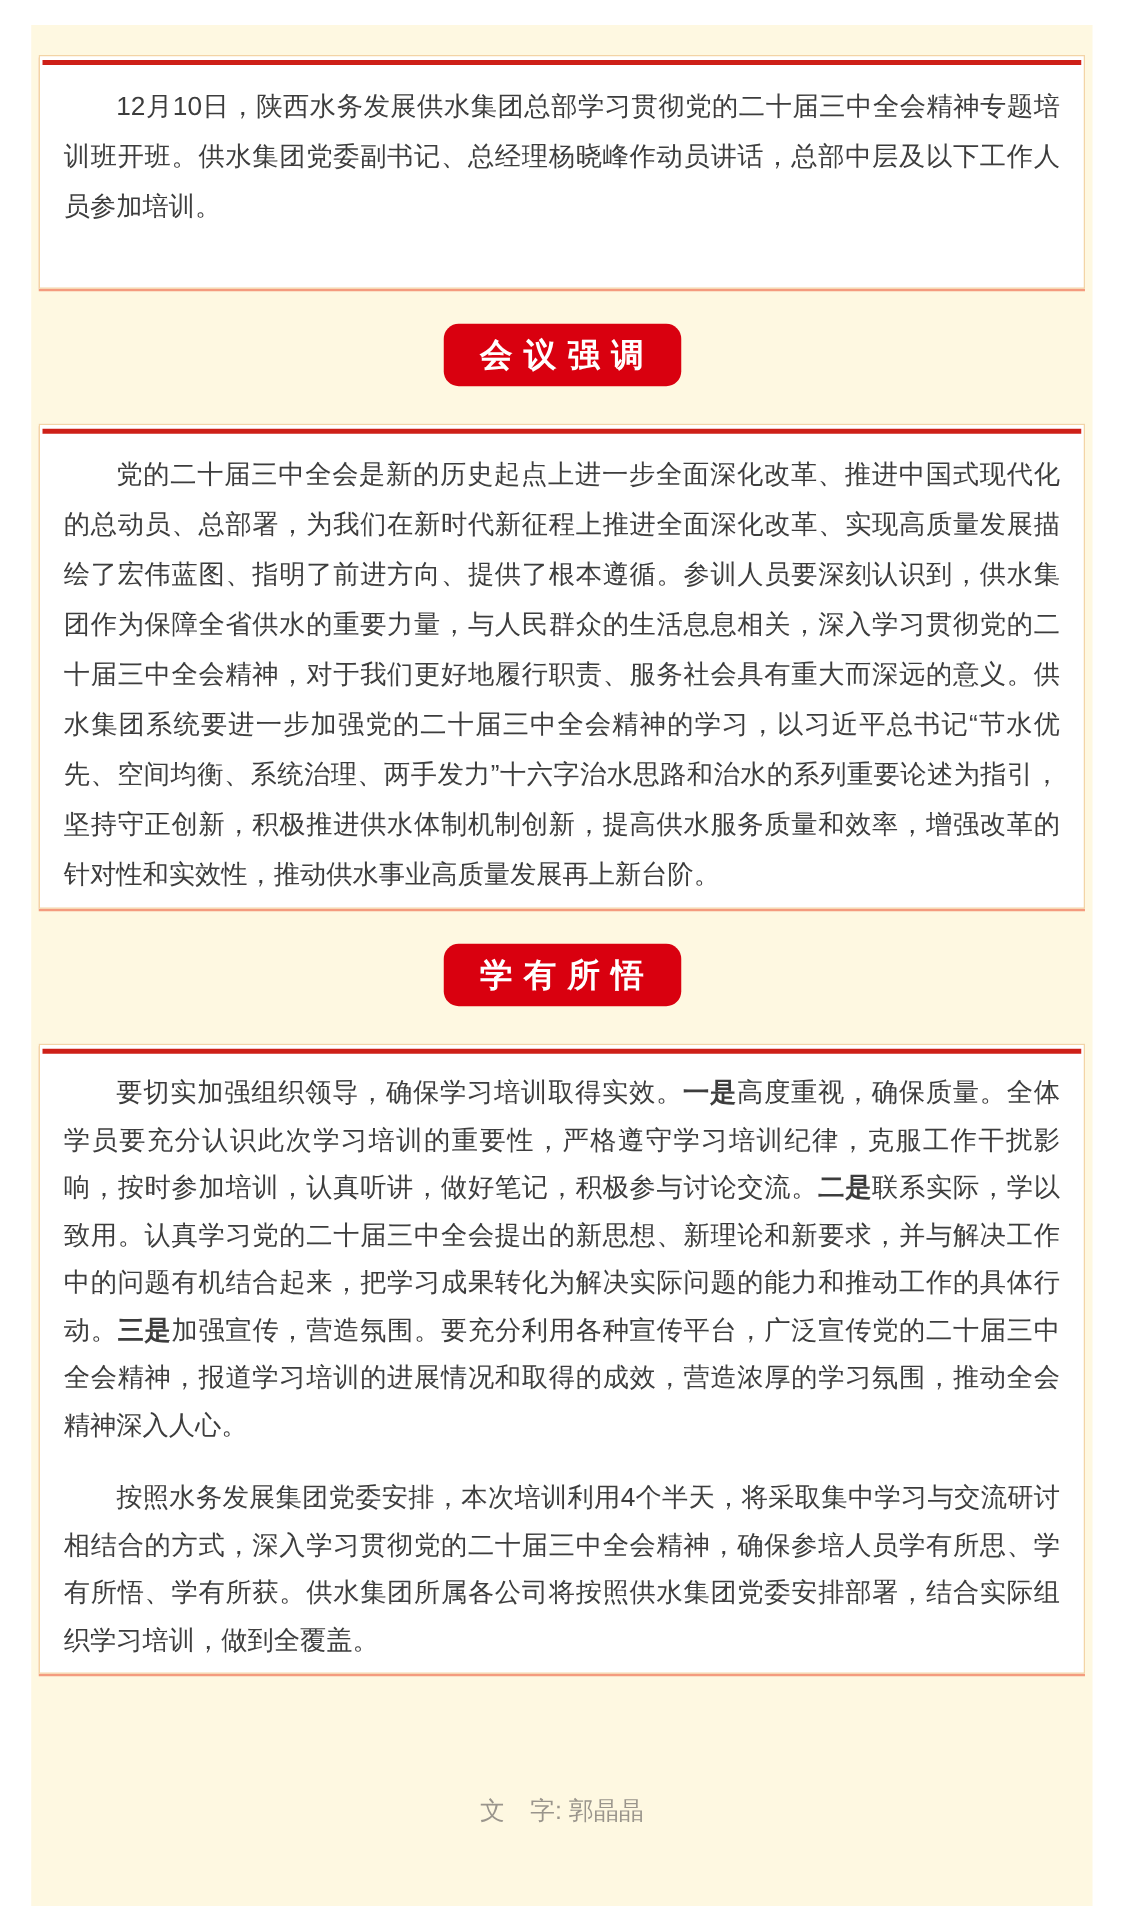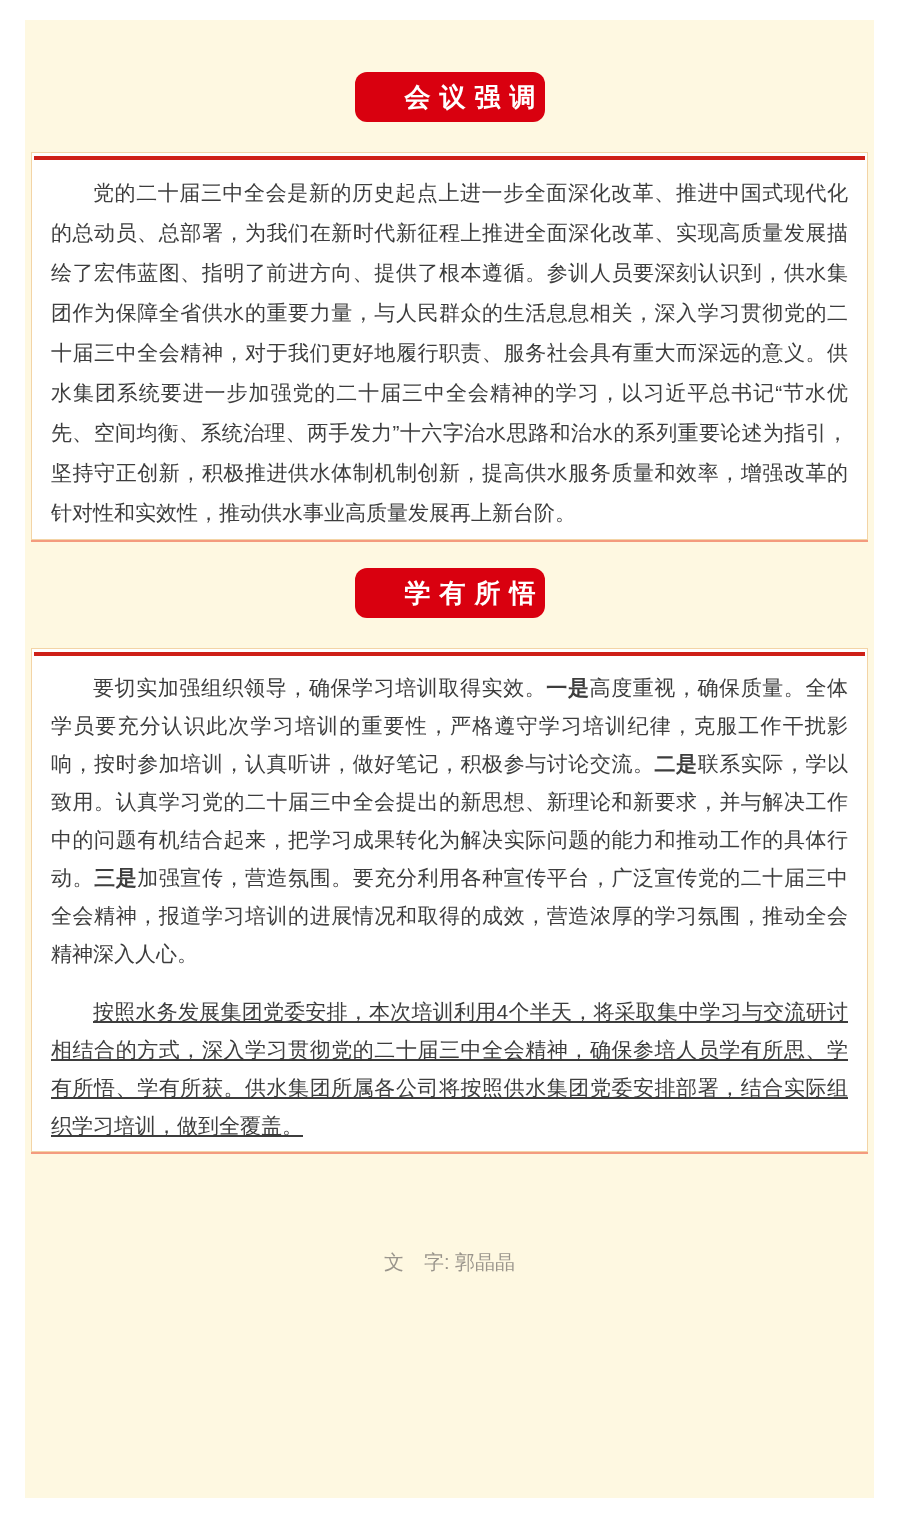--- a/index.html
+++ b/index.html
@@ -36,47 +36,53 @@
   .bar{height:4px;background:var(--section_top_bar);}
   .sec-body{
     padding:13px 17px 6px 17px;
     font-size:21px;line-height:40px;
     color:var(--body_text);
     text-align:justify;
   }
   .sec-body p{margin:0;text-indent:2em;}
   .intro .sec-body{padding:14px 17px 44px 17px;}
   .sec3 .sec-body{line-height:38px;}
-  .sec3 .para2{margin-top:20px;text-decoration:underline;}
+  .sec3 .para2{margin-top:20px;}
   .point{font-weight:bold;}
   .badge{
     width:190px;height:50px;
     margin:28px auto 30px auto;
     background:var(--badge_bg);
     border-radius:12px;
     color:var(--badge_text);
     font-size:26px;font-weight:bold;
     letter-spacing:9px;
-    display:flex;align-items:center;justify-content:flex-end;
+    display:flex;align-items:center;justify-content:center;
     padding-left:9px;box-sizing:border-box;
   }
   .credits{
     margin:30px auto 0 auto;
     width:max-content;
     color:var(--credits_text);
     font-size:20px;line-height:32px;
     white-space:pre;
     text-align:left;
   }
 </style>
 </head>
 <body>
 
 <div class="panel">
 
+  <div class="sec intro">
+    <div class="bar"></div>
+    <div class="sec-body">
+      <p>12月10日，陕西水务发展供水集团总部学习贯彻党的二十届三中全会精神专题培训班开班。供水集团党委副书记、总经理杨晓峰作动员讲话，总部中层及以下工作人员参加培训。</p>
+    </div>
+  </div>
 
   <div class="badge">
     <span>会议强调</span>
   </div>
 
   <div class="sec">
     <div class="bar"></div>
     <div class="sec-body">
       <p>党的二十届三中全会是新的历史起点上进一步全面深化改革、推进中国式现代化的总动员、总部署，为我们在新时代新征程上推进全面深化改革、实现高质量发展描绘了宏伟蓝图、指明了前进方向、提供了根本遵循。参训人员要深刻认识到，供水集团作为保障全省供水的重要力量，与人民群众的生活息息相关，深入学习贯彻党的二十届三中全会精神，对于我们更好地履行职责、服务社会具有重大而深远的意义。供水集团系统要进一步加强党的二十届三中全会精神的学习，以习近平总书记“节水优先、空间均衡、系统治理、两手发力”十六字治水思路和治水的系列重要论述为指引，坚持守正创新，积极推进供水体制机制创新，提高供水服务质量和效率，增强改革的针对性和实效性，推动供水事业高质量发展再上新台阶。</p>
     </div>

